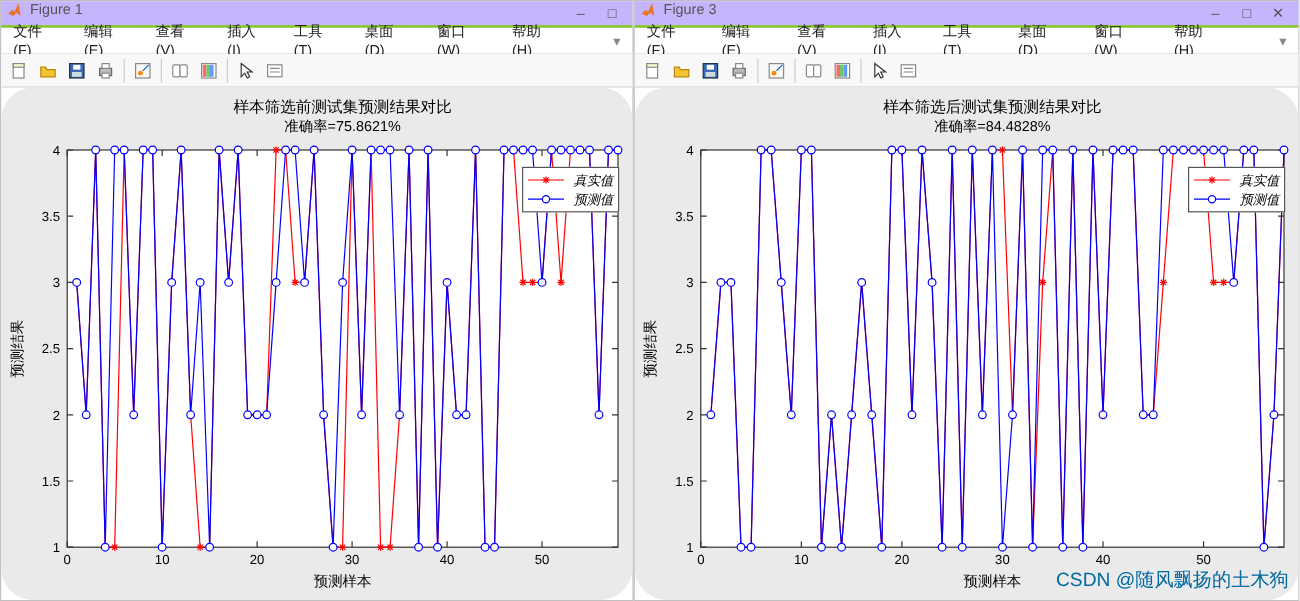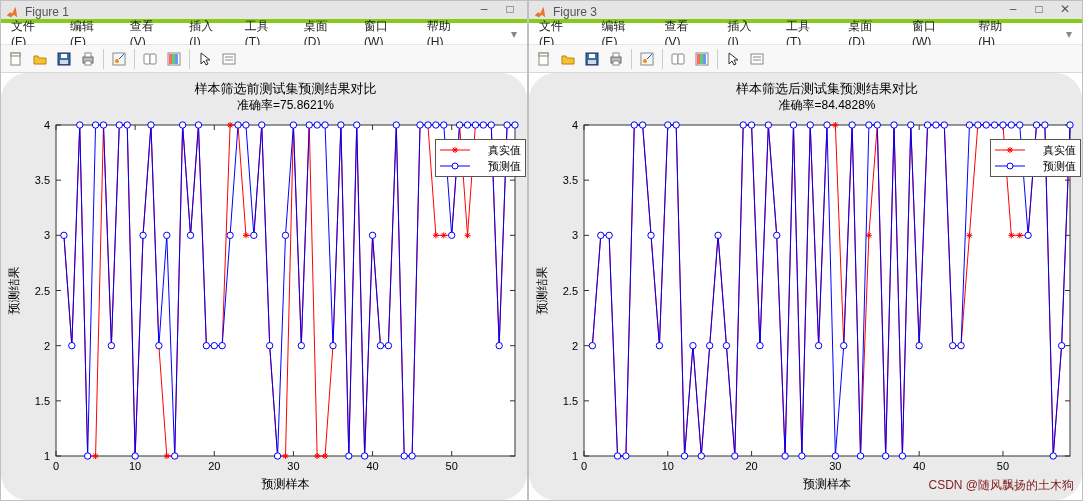--- a/index.html
+++ b/index.html
@@ -16,24 +16,24 @@
   }
   .figure-window {
     border: 1px solid #c0c0c0;
     display: flex;
     flex-direction: column;
     height: 100%;
     position: relative;
   }
   .titlebar {
     height: 22px;
-    background: #e5e5e5;
-    border-bottom: 4px solid #84cc16;
+    background: #c4b5fd;
+    border-bottom: 2px solid #84cc16;
     display: flex;
-    align-items: flex-end;
+    align-items: flex-start;
     padding: 0 4px;
     font-size: 12px;
     color: #555;
   }
   .titlebar .logo {
     width: 14px; height: 14px; margin-right: 6px;
     display: inline-flex; align-items:center; justify-content:center;
   }
   .titlebar .spacer { flex: 1; }
   .titlebar .winbtn {
@@ -76,25 +76,25 @@
     border-radius: 27px;
   }
   svg.chart { display:block; }
   .legend-box {
     position: absolute;
     background: #fff;
     border: 1px solid #555;
     font-size: 11px;
     padding: 2px 4px;
   }
-  .legend-row { display:flex; align-items:center; gap:18px; height:16px; white-space:nowrap;}
+  .legend-row { display:flex; align-items:center; gap:8px; height:16px; white-space:nowrap;font-style:italic;}
   .legend-line { width:30px; height:12px; position:relative; }
   .watermark {
     position:absolute; right:8px; bottom:6px;
-    color:#7f1d1d; font-size:12px; font-family: "Microsoft YaHei", sans-serif;
+    color:#0369a1; font-size:16px; font-family: "Microsoft YaHei", sans-serif;
     pointer-events:none;
   }
 </style>
 </head>
 <body>
 
 <div id="root" style="display:flex; width:100%; height:100%;">
     <div class="figure-window" style="width: 528px;">
       <div class="titlebar">
     <span class="logo">

